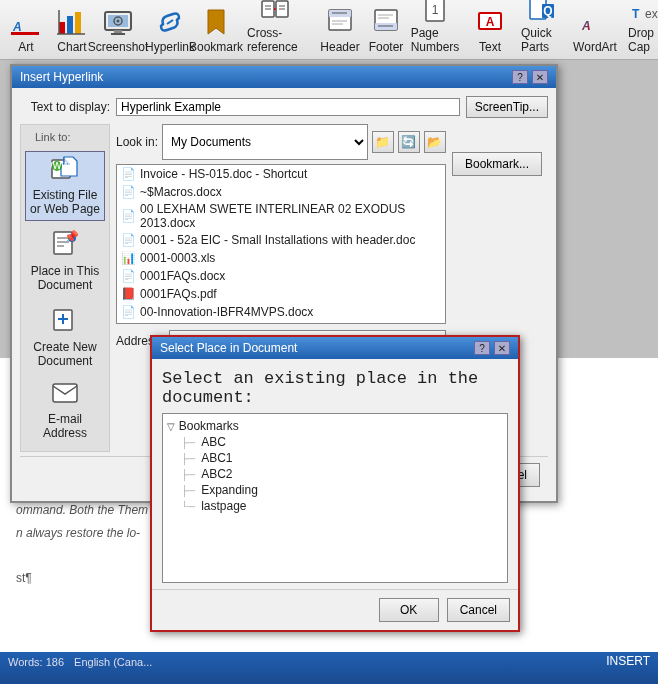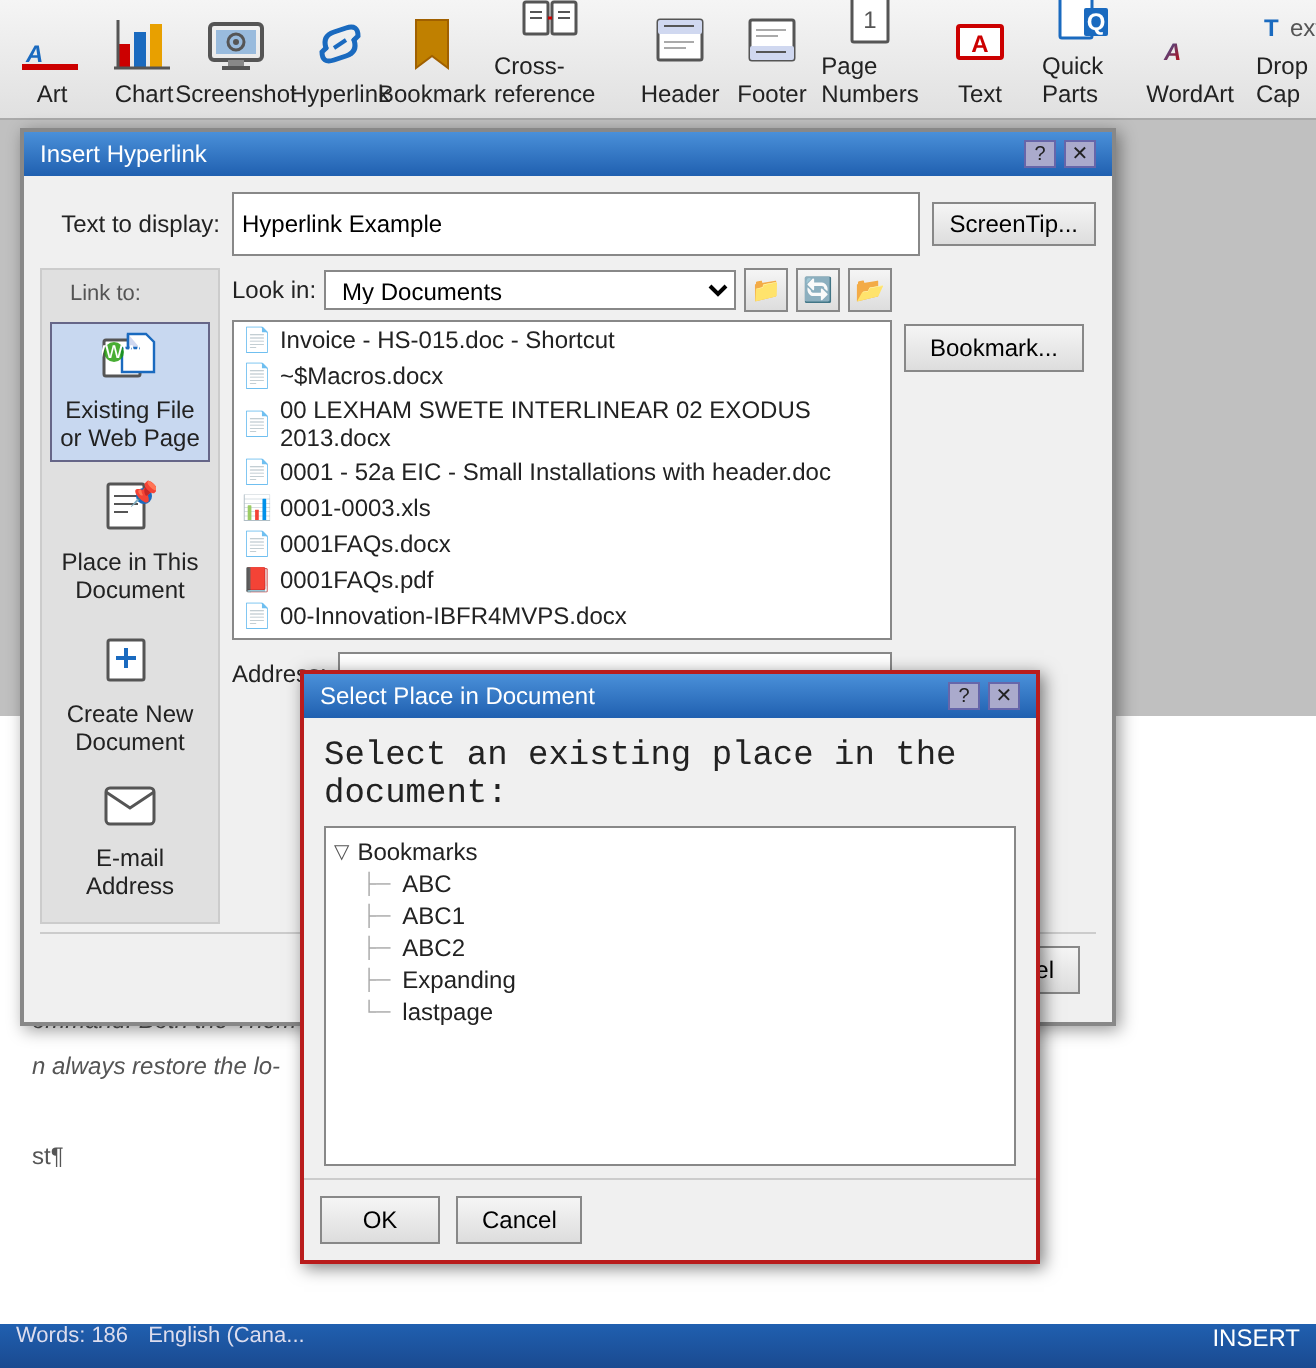--- a/index.html
+++ b/index.html
@@ -67,21 +67,21 @@
       font-size: 10px;
       display: flex; align-items: center; justify-content: center;
       cursor: pointer;
     }
 
     .dialog-body { padding: 8px; }
     .dialog-row { display: flex; align-items: center; margin-bottom: 6px; gap: 6px; }
     .dialog-label { width: 90px; text-align: right; color: #222; }
     .dialog-input-text {
       flex: 1;
-      height: 32px;
+      height: 18px;
       border: 1px solid #888;
       padding: 0 4px;
       background: white;
       font-size: 12px;
     }
     .btn-screentip {
       height: 22px;
       padding: 2px 8px;
       background: linear-gradient(to bottom, #f5f5f5, #ddd);
       border: 1px solid #888;
@@ -114,21 +114,21 @@
       color: #222;
     }
     .left-panel-item.active { background: #c8d8f0; border-color: #668; }
     .left-icon { font-size: 22px; margin-bottom: 2px; }
 
     .dialog-center { flex: 1; padding: 0 6px; }
     .lookin-row { display: flex; align-items: center; gap: 4px; margin-bottom: 4px; }
     .lookin-label { font-size: 12px; color: #222; }
     .lookin-select {
       flex: 1;
-      height: 20px;
+      height: 36px;
       border: 1px solid #888;
       background: white;
       padding: 2px 4px;
       font-size: 12px;
     }
     .lookin-btn {
       width: 22px; height: 22px;
       background: linear-gradient(to bottom, #f5f5f5, #ddd);
       border: 1px solid #888;
       display: flex; align-items: center; justify-content: center;
@@ -208,22 +208,22 @@
 
     
     .status-bar {
       position: absolute;
       bottom: 0;
       left: 0; right: 0;
       height: 22px;
       background: linear-gradient(to bottom, #2060b0, #1a4a90);
       color: white;
       display: flex;
-      align-items: flex-start;
-      padding: 0 8px;
+      align-items: flex-end;
+      padding: 16px 8px;
       font-size: 11px;
       gap: 10px;
       z-index: 50;
     }
     .status-item { color: #dde; font-size: 11px; }
 
     
     .dialog-select-place {
       position: absolute;
       top: 335px;
@@ -248,21 +248,21 @@
       align-items: center;
       padding: 1px 0;
       font-size: 12px;
       cursor: pointer;
       gap: 4px;
       color: #222;
     }
     .tree-item.indent-1 { padding-left: 14px; }
     .tree-toggle { font-size: 10px; color: #555; }
 
-    .dialog-select-footer { display: flex; gap: 8px; padding: 8px; border-top: 1px solid #ccc; }
+    .dialog-select-footer { display: flex; justify-content: flex-end; gap: 8px; padding: 8px; border-top: 1px solid #ccc; }
     .btn-select-ok {
       height: 24px;
       min-width: 60px;
       padding: 2px 12px;
       background: linear-gradient(to bottom, #f5f5f5, #ddd);
       border: 1px solid #888;
       cursor: pointer;
       font-size: 12px;
     }
 

